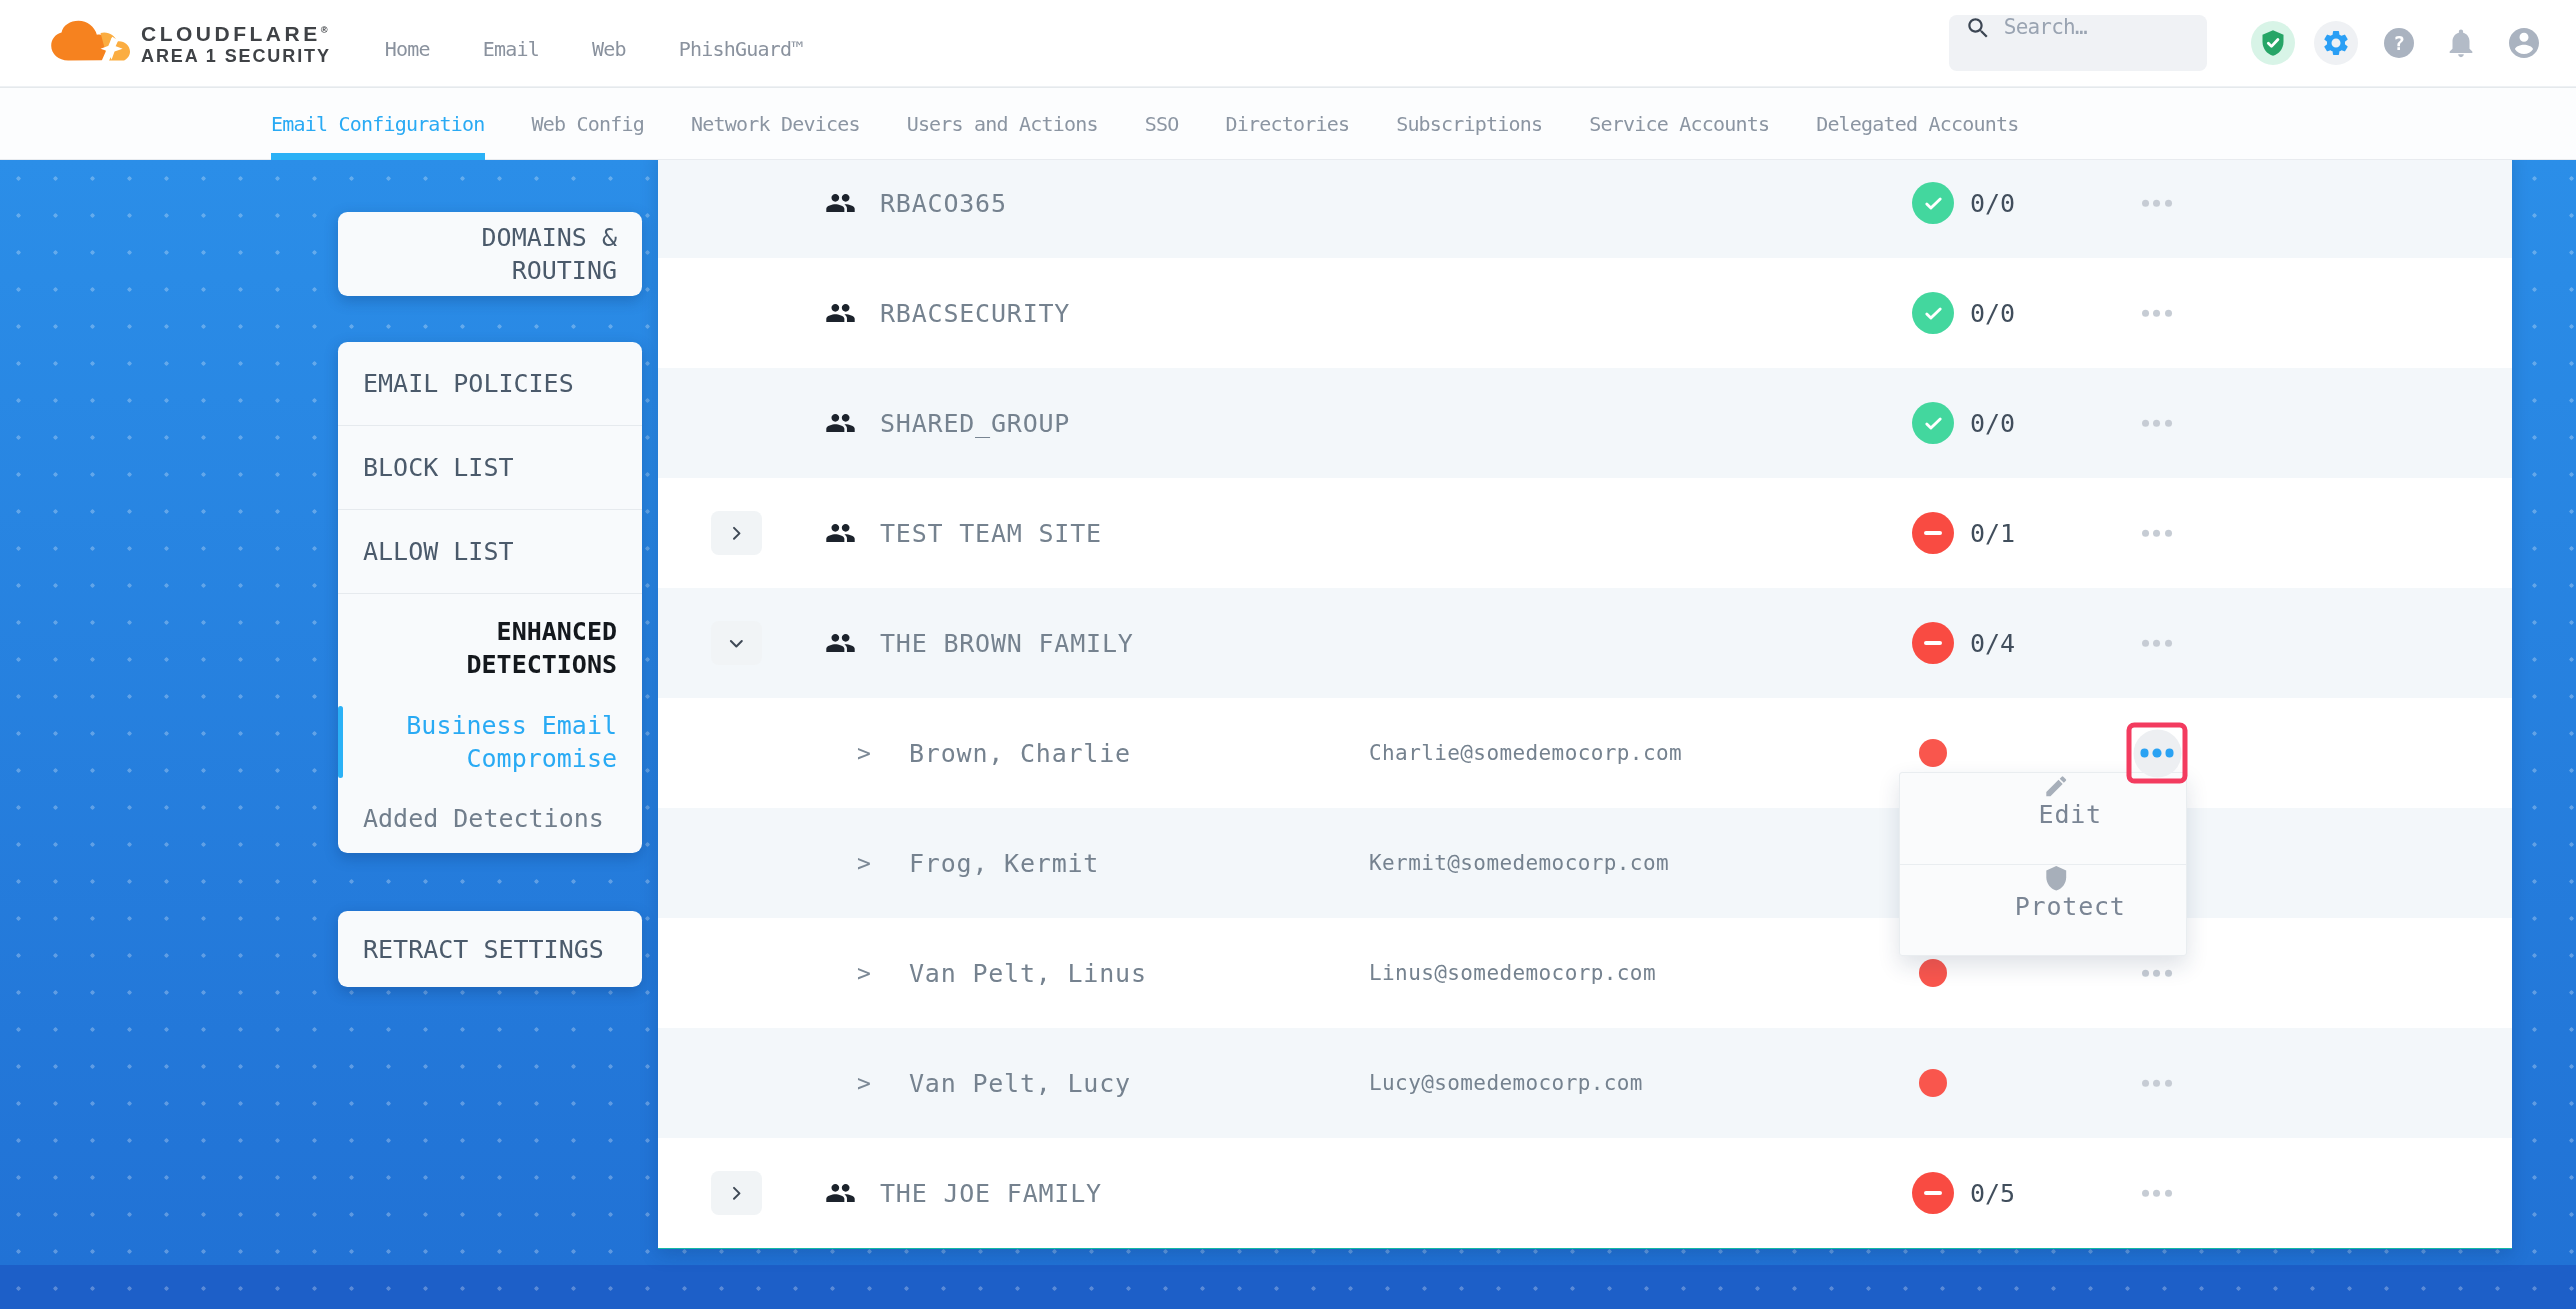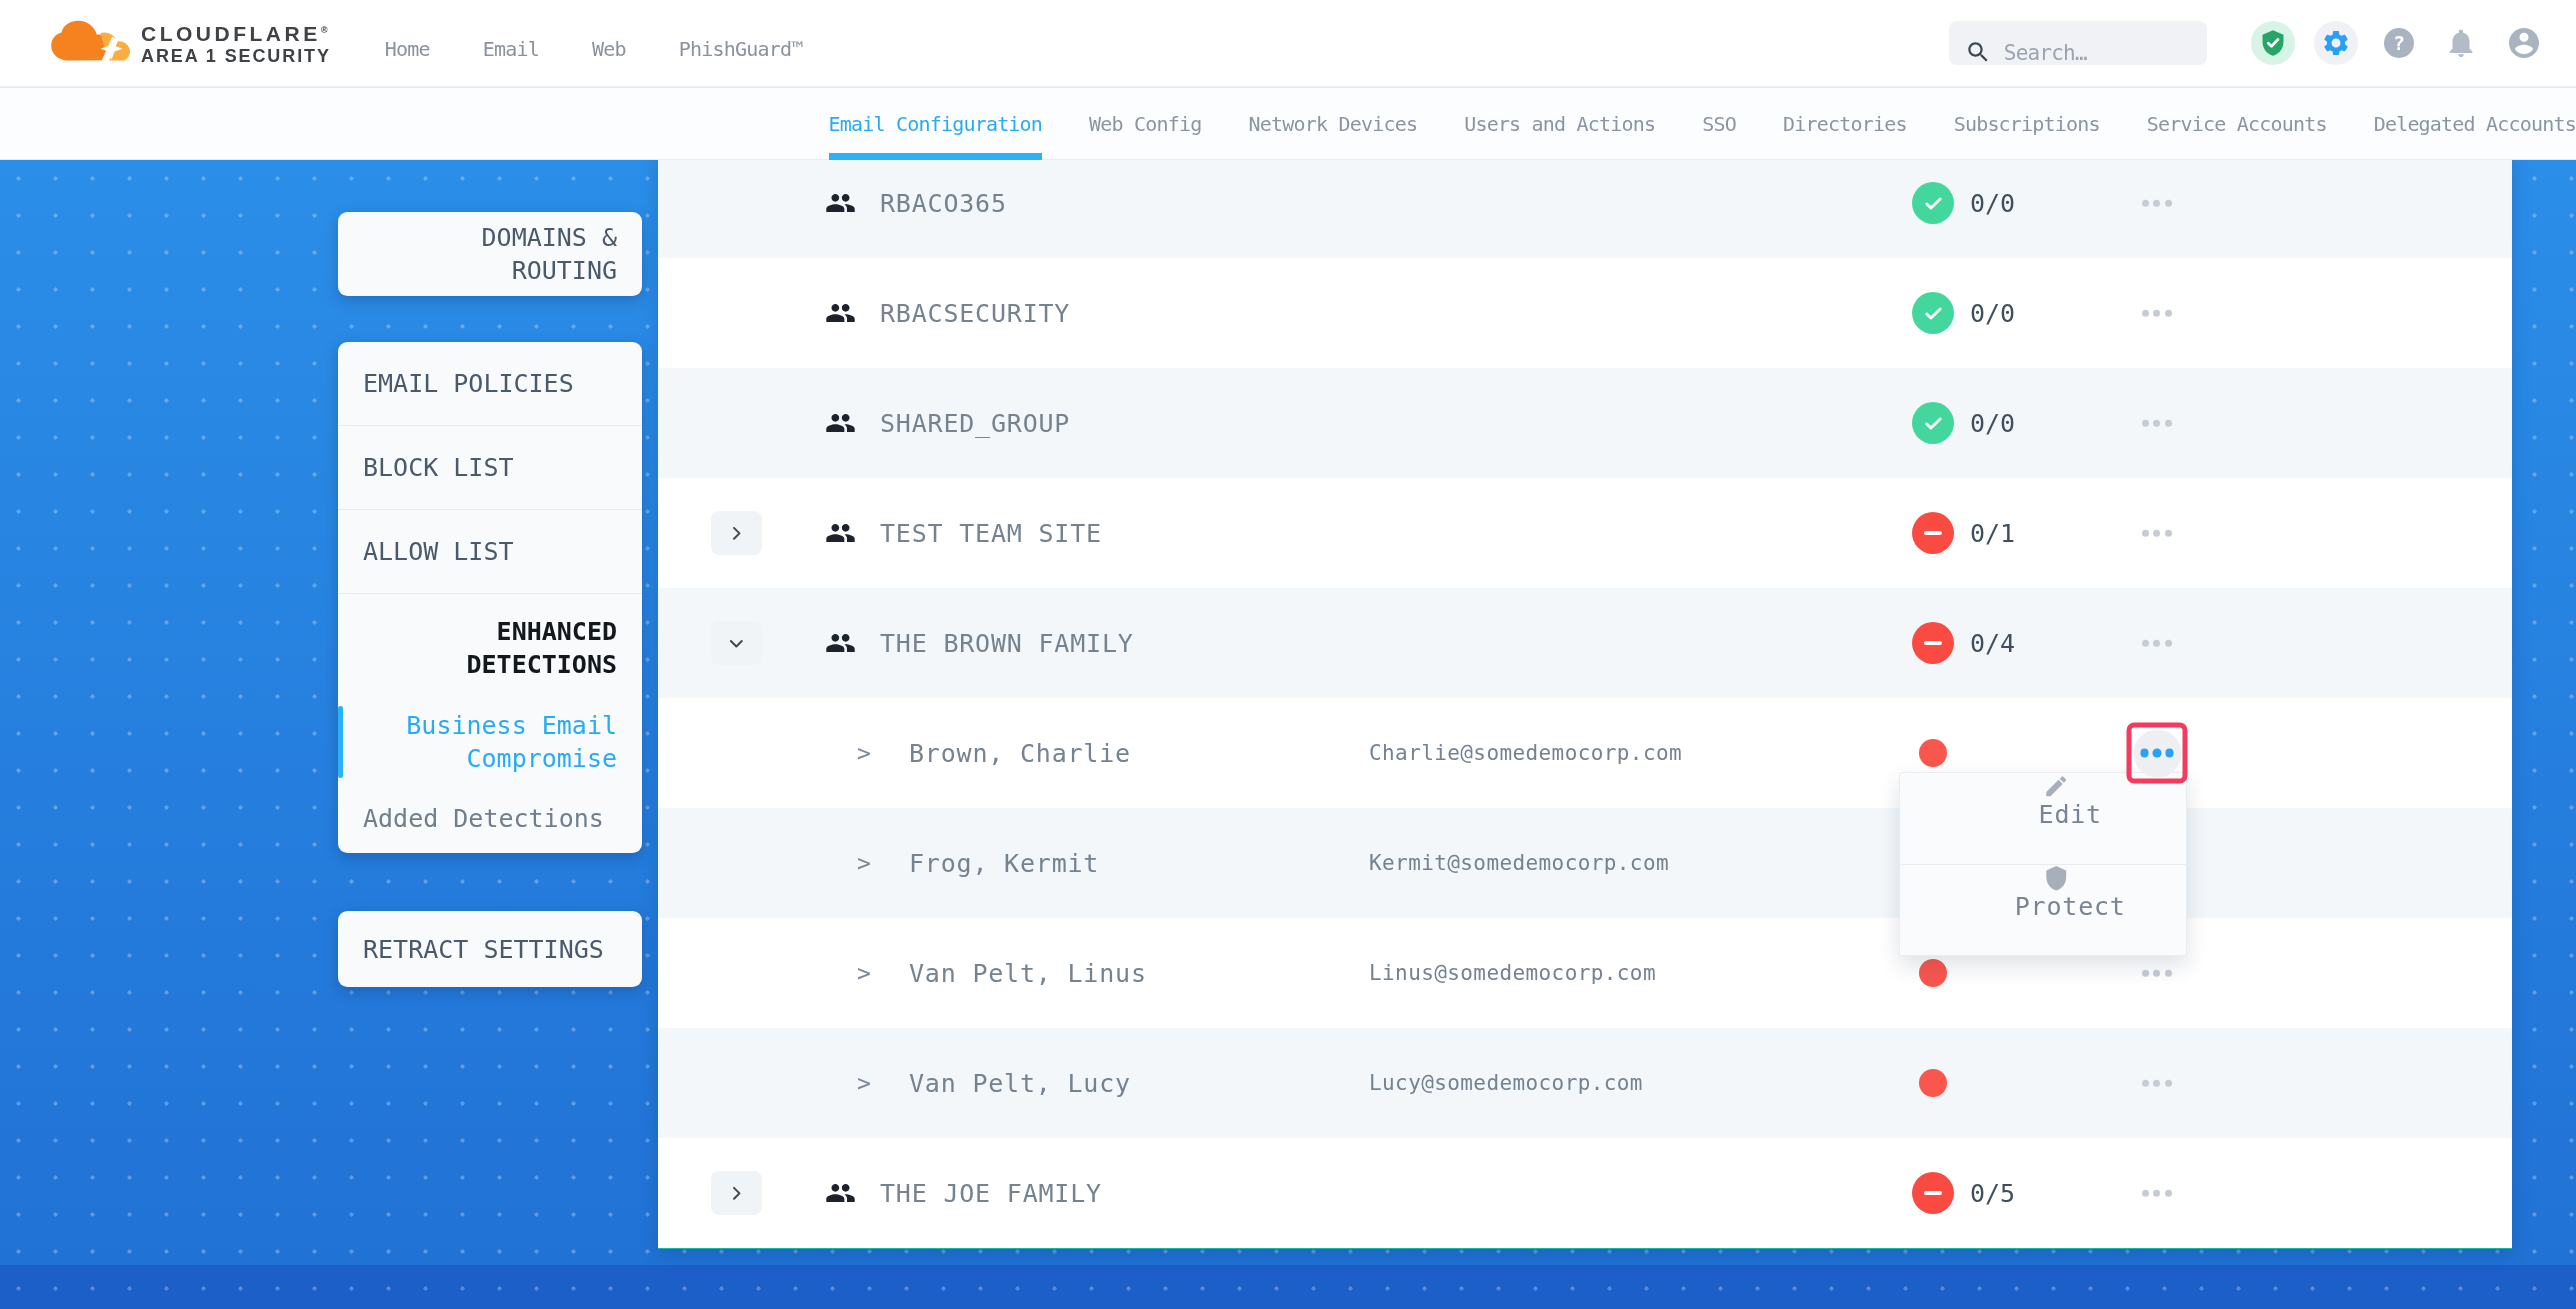--- a/index.html
+++ b/index.html
@@ -25,38 +25,38 @@
   }
   .logo { display:flex; align-items:center; margin-left:49px; }
   .logo-text { margin-left:11px; font-family:"Liberation Sans",sans-serif; }
   .brand { font-size:21px; font-weight:bold; color:#3f4246; letter-spacing:3.5px; line-height:23px; }
   .brand sup { font-size:9.3px; letter-spacing:0; }
   .brand-sub { font-size:18px; font-weight:bold; color:#3f4246; letter-spacing:1.9px; line-height:22px;text-align:right; }
   .nav { display:flex; gap:53px; margin-left:54px;margin-top:12px; }
   .nav-link { font-size:20px; letter-spacing:-0.8px; color:#8a929e; cursor:pointer; }
   .spacer { flex:1; }
   .search {
-    width:258px; height:44px; background:#f0f2f5; border-radius:7.8px;
-    display:flex; align-items:flex-end; padding:0 15.6px; margin-right:44px;
+    width:258px; height:56px; background:#f0f2f5; border-radius:7.8px;
+    display:flex; align-items:flex-start; padding:0 15.6px; margin-right:44px;
   }
   .search svg { flex:none; }
   .search input {
     border:none; outline:none; background:transparent; width:100%;
     font-family:inherit; font-size:21px; letter-spacing:-0.8px; color:#3c4653; margin-left:12.5px;
   }
   .search input::placeholder { color:#9aa4b2; }
   .hicons { display:flex; align-items:center; gap:18.7px; margin-right:30px; }
   .icbtn { width:44px; height:44px; border-radius:50%; display:flex; align-items:center; justify-content:center; cursor:pointer; }
   .icbtn.green { background:#d8f4e7; }
   .icbtn.gray  { background:#eff1f4; }
   
   .tabbar {
     position:absolute; left:0; top:87px; width:2576px; height:73px;
     background:#fcfdfe; border-top:0.8px solid #e5e9ec; border-bottom:0.8px solid #e8ebef;
-    display:flex; align-items:center; padding-left:271px; gap:47px; z-index:4;justify-content:flex-end;
+    display:flex; align-items:center; padding-left:271px; gap:47px; z-index:4;
   }
   .tab { font-size:20px; letter-spacing:-0.8px; color:#8b95a2; height:100%; display:flex; align-items:center; position:relative; cursor:pointer; }
   .tab.active { color:#29aaf4; }
   .tab.active::after { content:""; position:absolute; left:0; right:0; bottom:-0.8px; height:7px; background:#2bb1f6; }
   
   .card {
     position:absolute; left:338px; width:304px; background:#f8fafc;
     border-radius:9.3px; box-shadow:0 4.7px 14px rgba(9,45,100,.28); overflow:hidden; z-index:3;text-align:right;
   }
   .card-top    { top:212px;  height:84px; }

